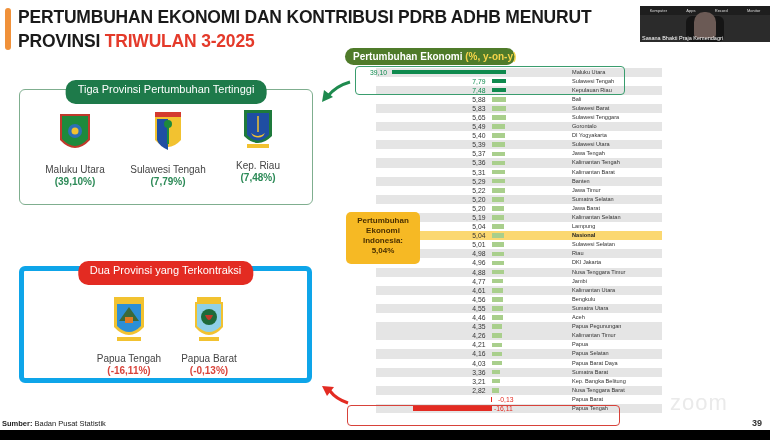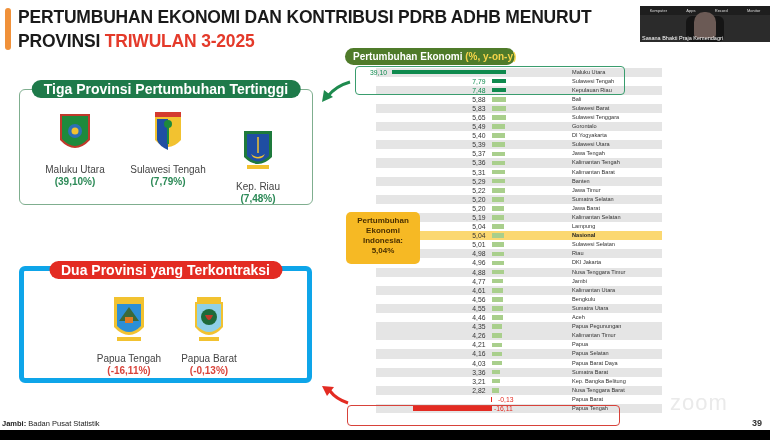--- a/index.html
+++ b/index.html
@@ -27,21 +27,21 @@
   .row .bar { position:absolute; top:2.2px; height:4.6px; }
   .row .name { position:absolute; left:196px; top:0; font-size:5.6px; line-height:9.1px; color:#333; white-space:nowrap; }
   .row.nas .name { font-weight:bold; color:#222; }
 
   .hl-top { position:absolute; left:355px; top:66px; width:270px; height:29px; border:1.5px solid #3a9d6e; border-radius:4px; }
   .hl-bot { position:absolute; left:347px; top:405px; width:273px; height:21px; border:1.5px solid #d7423a; border-radius:4px; }
 
   .panel { position:absolute; border-radius:6px; }
   .panel-top { left:19px; top:89px; width:294px; height:116px; border:1px solid #7fae8f; }
   .panel-bot { left:19px; top:266px; width:293px; height:117px; border:5px solid #0ea5e9; }
-  .panel .pill { position:absolute; left:50%; transform:translateX(-50%); top:-10px; height:18px; border-radius:10px; color:#fff; font-weight:bold; font-size:14px; line-height:19px; padding:0 12px; white-space:nowrap; }
+  .panel .pill { position:absolute; left:50%; transform:translateX(-50%); top:-10px; height:24px; border-radius:10px; color:#fff; font-weight:normal; font-size:11px; line-height:19px; padding:0 12px; white-space:nowrap; }
   .panel-top .pill { background:#1e7a4a; }
   .panel-bot .pill { background:#e32b22; }
   .prov { position:absolute; text-align:center; width:90px; }
   .prov .logo { margin:0 auto; }
   .prov .pname { font-size:10px; color:#444; margin-top:4px; white-space:nowrap; }
   .prov .pval { font-size:10px; font-weight:bold; margin-top:1px; }
   .panel-top .pval { color:#2c8a57; }
   .panel-bot .pval { color:#d9443b; }
 
   .natbox { position:absolute; left:346px; top:212px; width:74px; height:52px; background:#f6b924; border-radius:5px; text-align:center; font-size:8px; font-weight:bold; color:#4a3000; line-height:10px; padding-top:4px; }
@@ -92,21 +92,21 @@
       <svg class="logo" width="34" height="46" viewBox="0 0 34 46">
         <rect x="4" y="2" width="26" height="5" fill="#d43a2f"></rect>
         <path d="M4 7 L30 7 L30 30 Q17 44 4 30 Z" fill="#f2c230"></path>
         <path d="M6 9 L17 9 L17 40 Q8 36 6 30 Z" fill="#1f4ea3"></path>
         <path d="M17 14 L17 34" stroke="#1e8a3c" stroke-width="2"></path>
         <circle cx="17" cy="14" r="4" fill="#1e8a3c"></circle>
       </svg>
       <div class="pname">Sulawesi Tengah</div>
       <div class="pval">(7,79%)</div>
     </div>
-    <div class="prov" style="left:193px; top:37px;">
+    <div class="prov" style="left:193px; top:16px;">
       <svg class="logo" width="34" height="46" viewBox="0 0 34 46">
         <path d="M3 4 L31 4 L31 30 Q17 44 3 30 Z" fill="#1e7a3c"></path>
         <path d="M6 7 L28 7 L28 29 Q17 40 6 29 Z" fill="#1f4ea3"></path>
         <path d="M10 27 Q17 33 24 27 L22 30 Q17 33 12 30 Z" fill="#f2c230"></path>
         <path d="M17 10 L17 26" stroke="#f2c230" stroke-width="1.5"></path>
         <rect x="6" y="38" width="22" height="4" fill="#f2c230"></rect>
       </svg>
       <div class="pname">Kep. Riau</div>
       <div class="pval">(7,48%)</div>
     </div>
@@ -349,16 +349,16 @@
 
   <div class="natbox">
     <div>Pertumbuhan</div>
     <div>Ekonomi</div>
     <div>Indonesia:</div>
     <div>5,04%</div>
   </div>
 
   <div class="zoom-wm">zoom</div>
 
-  <div class="source"><b>Jambi:</b><span> Badan Pusat Statistik</span></div>
+  <div class="source"><b>Sumber:</b><span> Badan Pusat Statistik</span></div>
   <div class="pagenum">39</div>
   <div class="black-strip"></div>
 </div>
 
 </body></html>

